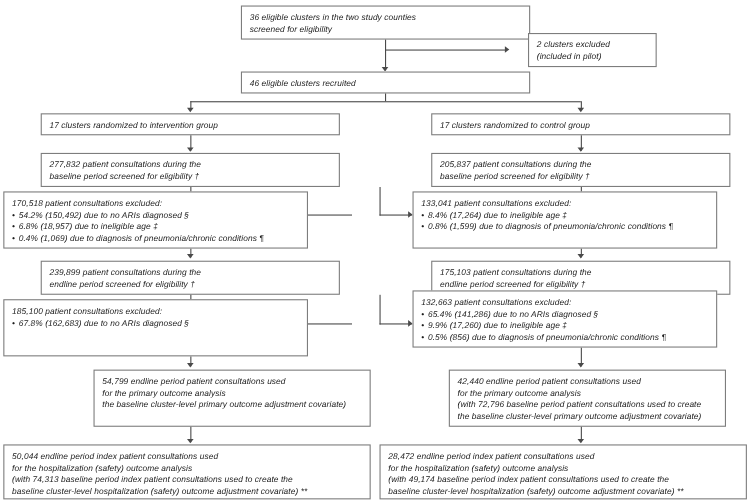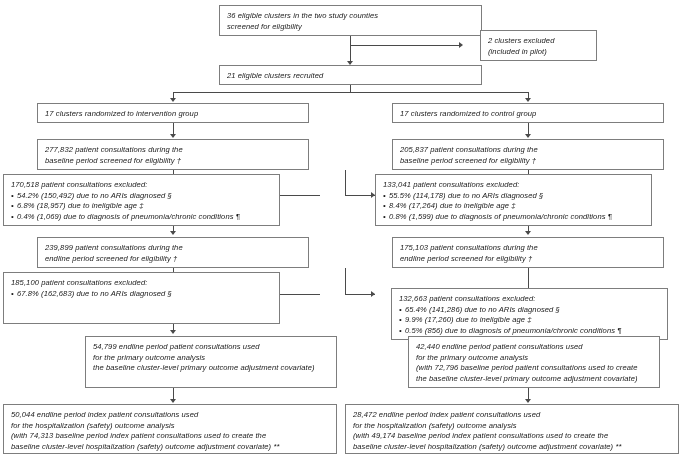--- a/index.html
+++ b/index.html
@@ -86,21 +86,21 @@
     <span class="ln">(included in pilot)</span>
   </div>
 
   <div class="ln-v" style="left:350px; top:36px; height:28px;"></div>
   <div class="arrow-d" style="left:347px; top:61px;"></div>
 
   <div class="ln-h" style="left:350px; top:45px; width:110px;"></div>
   <div class="arrow-r" style="left:459px; top:42px;"></div>
 
   <div class="box" style="left:219px; top:65px; width:263px; height:20px;">
-    <span class="ln">21 eligible clusters recruited</span>
+    <span class="ln">46 eligible clusters recruited</span>
   </div>
 
   <div class="ln-v" style="left:350px; top:85px; height:7px;"></div>
   <div class="ln-h" style="left:173px; top:92px; width:355px;"></div>
   <div class="ln-v" style="left:173px; top:92px; height:8px;"></div>
   <div class="arrow-d" style="left:170px; top:98px;"></div>
   <div class="ln-v" style="left:528px; top:92px; height:8px;"></div>
   <div class="arrow-d" style="left:525px; top:98px;"></div>
 
   <div class="box" style="left:37px; top:103px; width:272px; height:20px;">
@@ -136,21 +136,20 @@
   <div class="ln-v" style="left:345px; top:170px; height:26px;"></div>
 
   <div class="box" style="left:3px; top:174px; width:277px; height:52px;">
     <span class="ln">170,518 patient consultations excluded:</span>
     <span class="ln bullet">54.2% (150,492) due to no ARIs diagnosed §</span>
     <span class="ln bullet">6.8% (18,957) due to ineligible age ‡</span>
     <span class="ln bullet">0.4% (1,069) due to diagnosis of pneumonia/chronic conditions ¶</span>
   </div>
   <div class="box" style="left:375px; top:174px; width:277px; height:52px;">
     <span class="ln">133,041 patient consultations excluded:</span>
-    <span class="ln bullet">55.5% (114,178) due to no ARIs diagnosed §</span>
     <span class="ln bullet">8.4% (17,264) due to ineligible age ‡</span>
     <span class="ln bullet">0.8% (1,599) due to diagnosis of pneumonia/chronic conditions ¶</span>
   </div>
 
   <div class="box" style="left:37px; top:237px; width:272px; height:31px;">
     <span class="ln">239,899 patient consultations during the</span>
     <span class="ln">endline period screened for eligibility †</span>
   </div>
   <div class="box" style="left:392px; top:237px; width:272px; height:31px;">
     <span class="ln">175,103 patient consultations during the</span>
@@ -165,21 +164,21 @@
   <div class="ln-v" style="left:528px; top:268px; height:65px;"></div>
   <div class="arrow-d" style="left:525px; top:330px;"></div>
   <div class="ln-v" style="left:345px; top:268px; height:27px;"></div>
   <div class="ln-h" style="left:345px; top:294px; width:30px;"></div>
   <div class="arrow-r" style="left:371px; top:291px;"></div>
 
   <div class="box" style="left:3px; top:272px; width:277px; height:52px;">
     <span class="ln">185,100 patient consultations excluded:</span>
     <span class="ln bullet">67.8% (162,683) due to no ARIs diagnosed §</span>
   </div>
-  <div class="box" style="left:375px; top:288px; width:277px; height:52px;margin-left:16px;">
+  <div class="box" style="left:375px; top:264px; width:277px; height:52px;">
     <span class="ln">132,663 patient consultations excluded:</span>
     <span class="ln bullet">65.4% (141,286) due to no ARIs diagnosed §</span>
     <span class="ln bullet">9.9% (17,260) due to ineligible age ‡</span>
     <span class="ln bullet">0.5% (856) due to diagnosis of pneumonia/chronic conditions ¶</span>
   </div>
 
   <div class="box" style="left:85px; top:336px; width:252px; height:52px;">
     <span class="ln">54,799 endline period patient consultations used</span>
     <span class="ln">for the primary outcome analysis</span>
     <span class="ln">the baseline cluster-level primary outcome adjustment covariate)</span>

